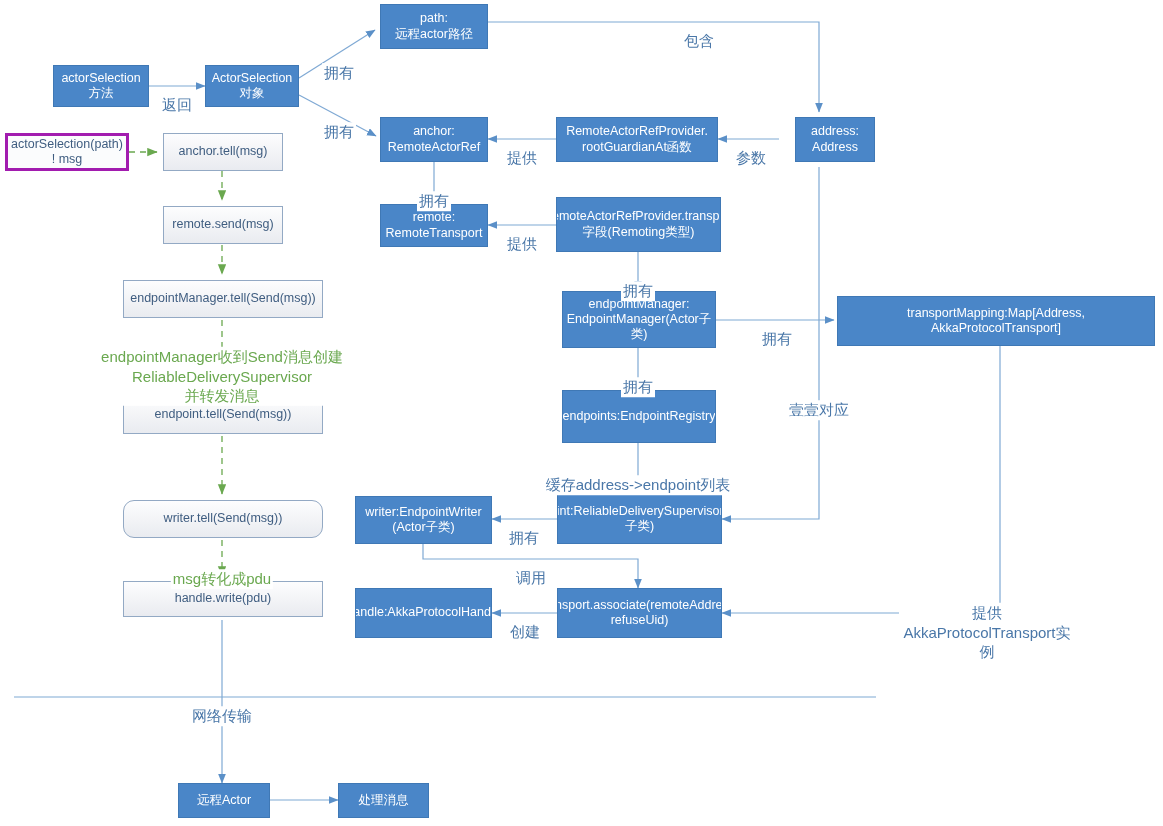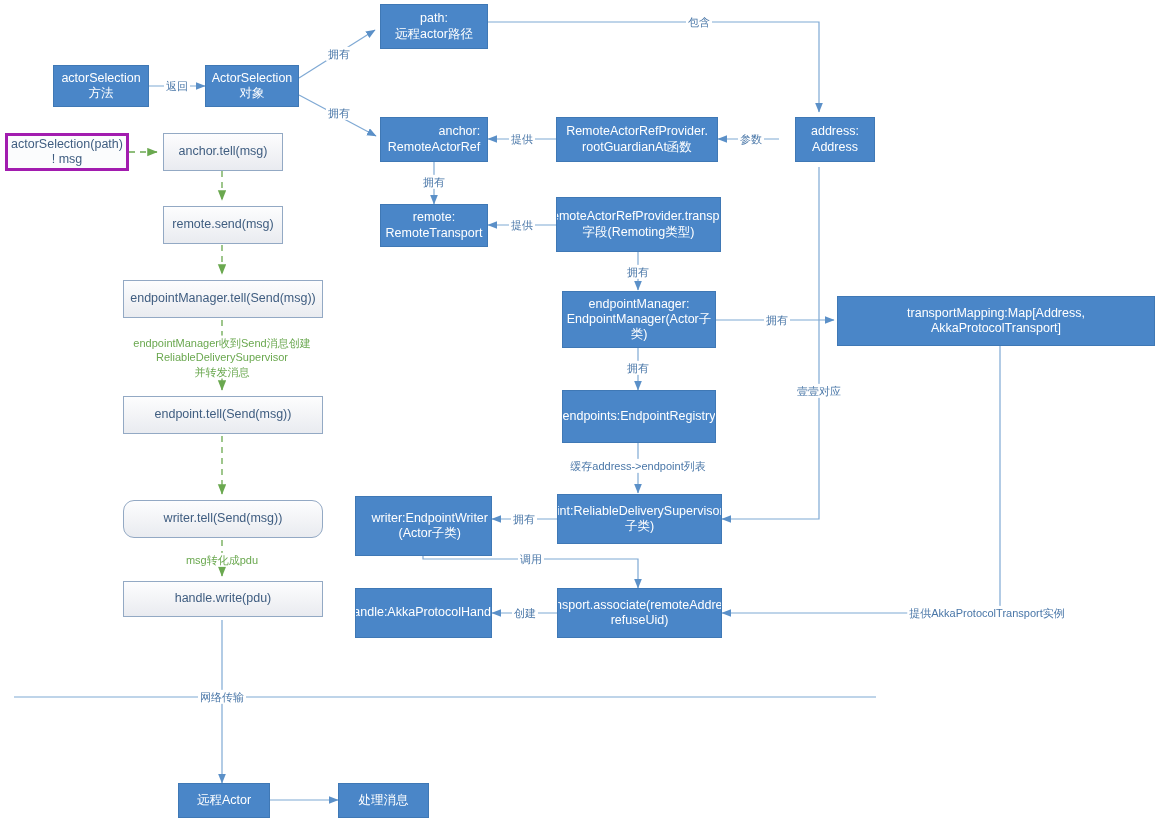--- a/index.html
+++ b/index.html
@@ -54,28 +54,29 @@
     border: 3px solid #a21caf;
     font-size: 12.5px;
   }
   .node .txt {
     display: block;
     padding: 0 3px;
     white-space: pre-line;
   }
   .edge-label {
     position: absolute;
-    font-size: 11px;
+    font-size: 15px;
     color: #4a77a8;
     background: #ffffff;
     padding: 0 2px;
     white-space: pre-line;
     text-align: center;
     line-height: 1.3;
     transform: translate(-50%, -50%);
+    margin-top: 19px;
   }
   .edge-label.green {
     color: #6aa84f;
   }
   .edge-label.wide {
     white-space: pre-line;
   }
 </style>
 </head>
 <body>
@@ -164,21 +165,21 @@
   <div class="node blue" style="left:205px; top:65px; width:94px; height:42px;">
     <span class="txt">ActorSelection
 对象</span>
   </div>
 
   <div class="node blue" style="left:779px; top:117px; width:80px; height:45px;margin-left:16px;">
     <span class="txt">address:
 Address</span>
   </div>
 
-  <div class="node blue" style="left:380px; top:117px; width:108px; height:45px;text-align:right;">
+  <div class="node blue" style="left:380px; top:117px; width:108px; height:45px;">
     <span class="txt">anchor:
 RemoteActorRef</span>
   </div>
 
   <div class="node blue" style="left:556px; top:117px; width:162px; height:45px;">
     <span class="txt">RemoteActorRefProvider.
 rootGuardianAt函数</span>
   </div>
 
   <div class="node blue" style="left:380px; top:204px; width:108px; height:43px;">
@@ -200,21 +201,21 @@
   </div>
 
   <div class="node blue" style="left:562px; top:390px; width:154px; height:53px;">
     <span class="txt">endpoints:EndpointRegistry</span>
   </div>
 
   <div class="node blue" style="left:557px; top:494px; width:165px; height:50px;">
     <span class="txt">endpoint:ReliableDeliverySupervisor(Actor子类)</span>
   </div>
 
-  <div class="node blue" style="left:355px; top:496px; width:137px; height:60px;justify-content:flex-end;">
+  <div class="node blue" style="left:355px; top:496px; width:137px; height:48px;">
     <span class="txt">writer:EndpointWriter
 (Actor子类)</span>
   </div>
 
   <div class="node blue" style="left:557px; top:588px; width:165px; height:50px;">
     <span class="txt">transport.associate(remoteAddress, refuseUid)</span>
   </div>
 
   <div class="node blue" style="left:355px; top:588px; width:137px; height:50px;">
     <span class="txt">handle:AkkaProtocolHandle</span>

